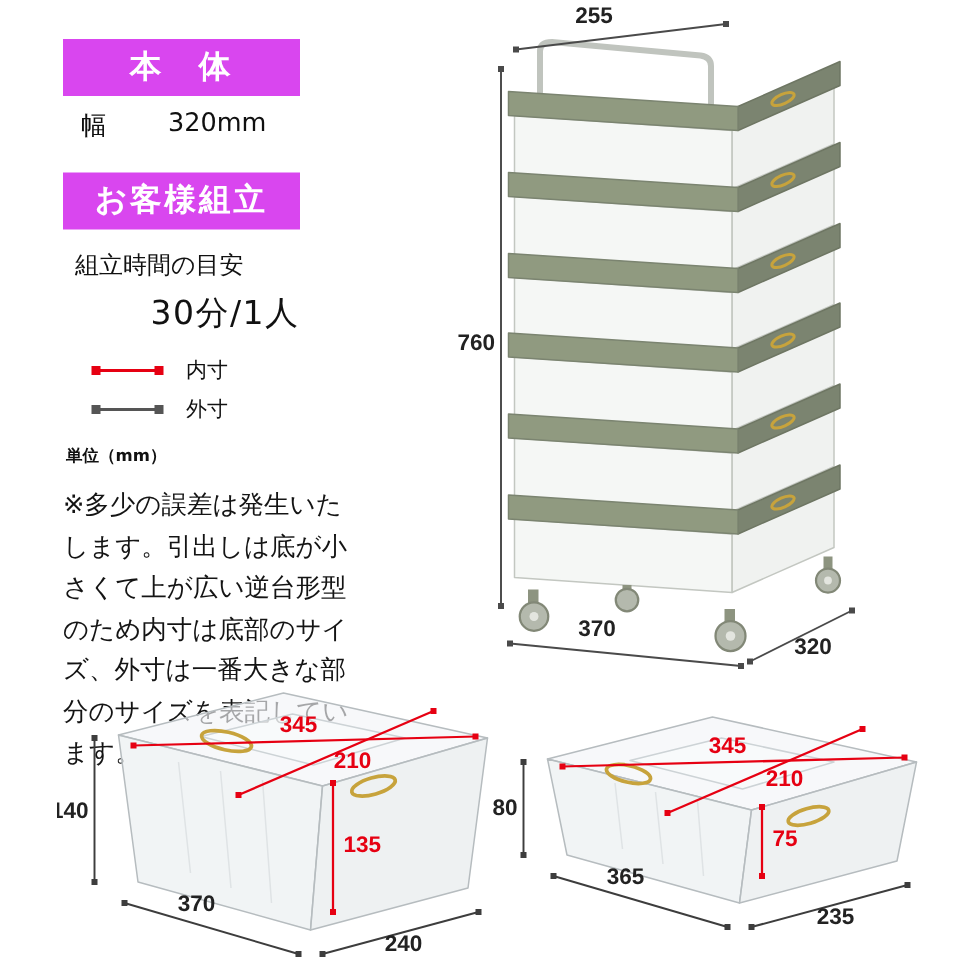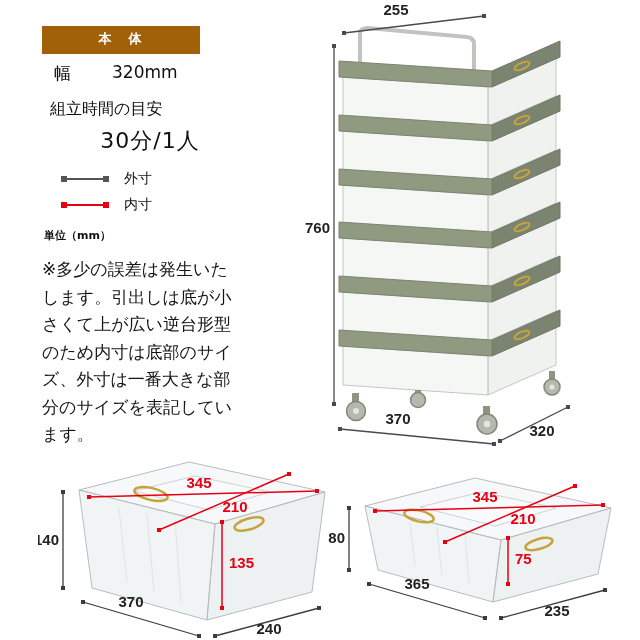--- a/index.html
+++ b/index.html
@@ -5,22 +5,22 @@
   * { margin:0; padding:0; box-sizing:border-box; }
   html,body { background:#ffffff; }
   .canvas {
     position:relative; width:640px; height:640px; background:#ffffff;
     overflow:hidden;
     font-family:"DejaVu Sans","Liberation Sans",sans-serif;
     color:#111;
   }
   .info-panel { position:absolute; left:42px; top:26px; width:202px; }
   .badge {
-    display:block; width:158px; background:#a16207; color:#ffffff;
-    text-align:center; font-size:13px; font-weight:bold; letter-spacing:2px;
+    display:block; width:158px; background:#d946ef; color:#ffffff;
+    text-align:center; font-size:21px; font-weight:bold; letter-spacing:2px;
     padding:4px 0 6px;
   }
   .badge.second { margin-top:20px; }
   .spec-rows { margin-top:8px; }
   .spec-row { display:flex; font-size:17px; margin:7px 0 0 12px; color:#101010; }
   .spec-label { width:58px; }
   .assembly-subtitle { font-size:16px; margin:14px 0 0 8px; }
   .assembly-time { font-size:22px; margin:6px 0 0 14px; letter-spacing:1px;text-align:center; }
   .legend { margin-top:14px; }
   .legend-row { display:flex; align-items:center; font-size:14px; margin:8px 0 0 20px; }
@@ -44,31 +44,32 @@
   <aside class="info-panel">
     <div class="badge">本　体</div>
 
     <div class="spec-rows">
       <div class="spec-row">
         <span class="spec-label">幅</span>
         <span class="spec-value">320mm</span>
       </div>
     </div>
 
+    <div class="badge second">お客様組立</div>
     <div class="assembly-subtitle">組立時間の目安</div>
     <div class="assembly-time">30分/1人</div>
 
     <div class="legend">
+      <div class="legend-row">
+        <span class="dim-line red"></span>
+        <span>内寸</span>
+      </div>
       <div class="legend-row">
         <span class="dim-line gray"></span>
         <span>外寸</span>
-      </div>
-      <div class="legend-row">
-        <span class="dim-line red"></span>
-        <span>内寸</span>
       </div>
     </div>
 
     <div class="unit-label">単位（mm）</div>
 
     <p class="note">※多少の誤差は発生いたします。引出しは底が小さくて上が広い逆台形型のため内寸は底部のサイズ、外寸は一番大きな部分のサイズを表記しています。</p>
   </aside>
 
   <svg class="cart-svg" viewBox="0 0 342 455">
 

